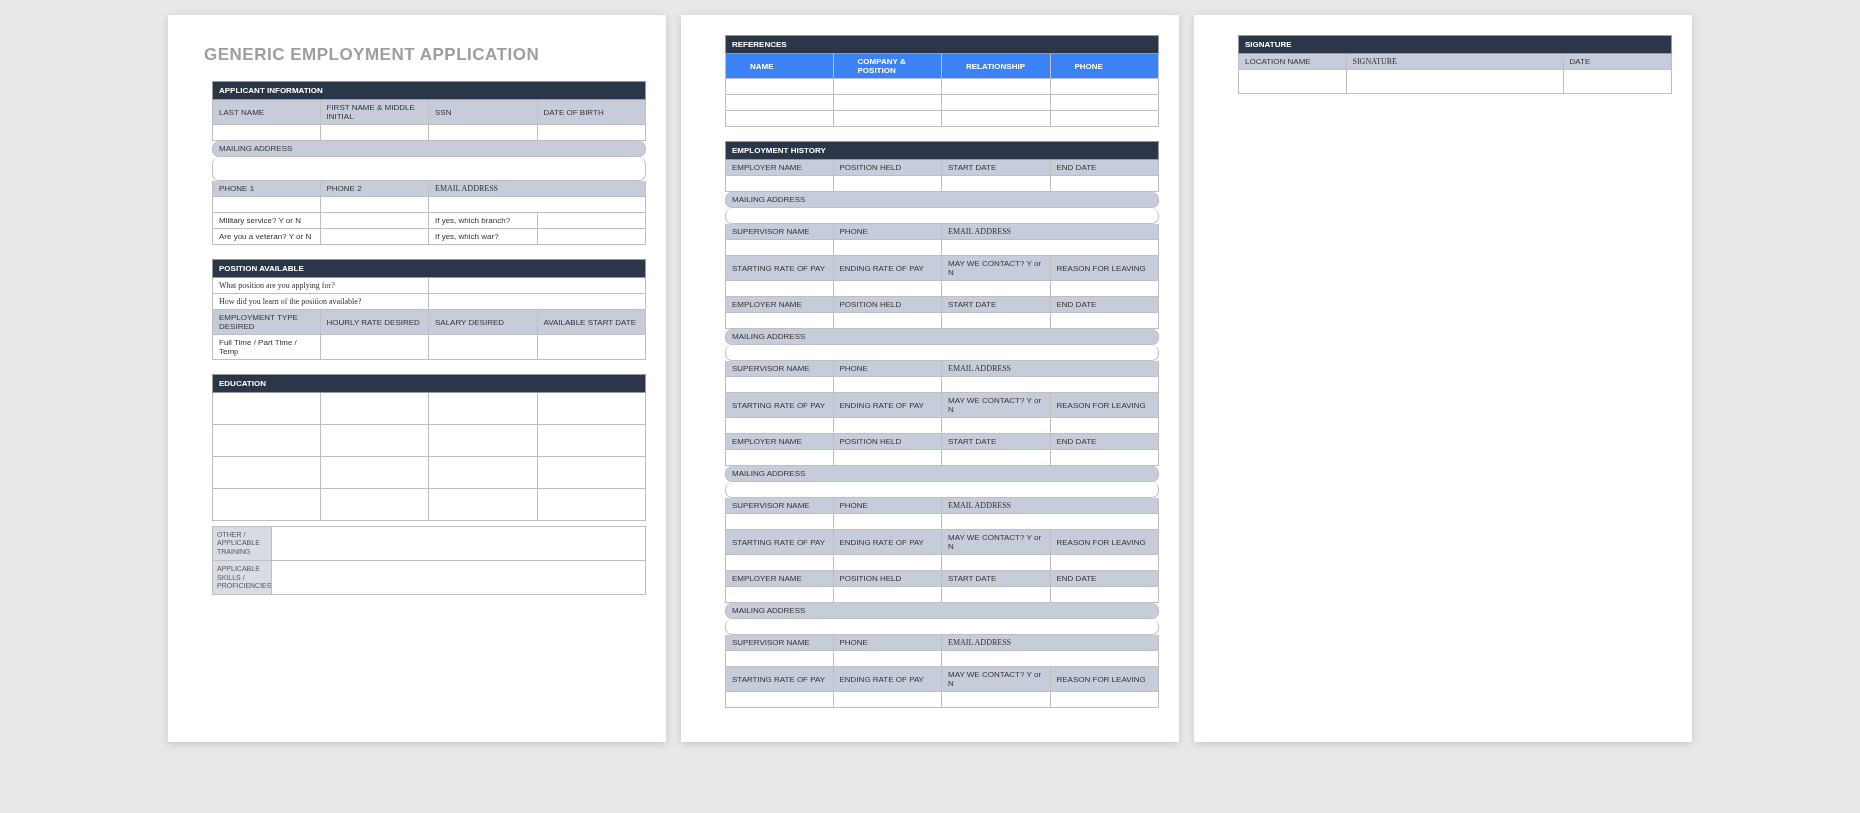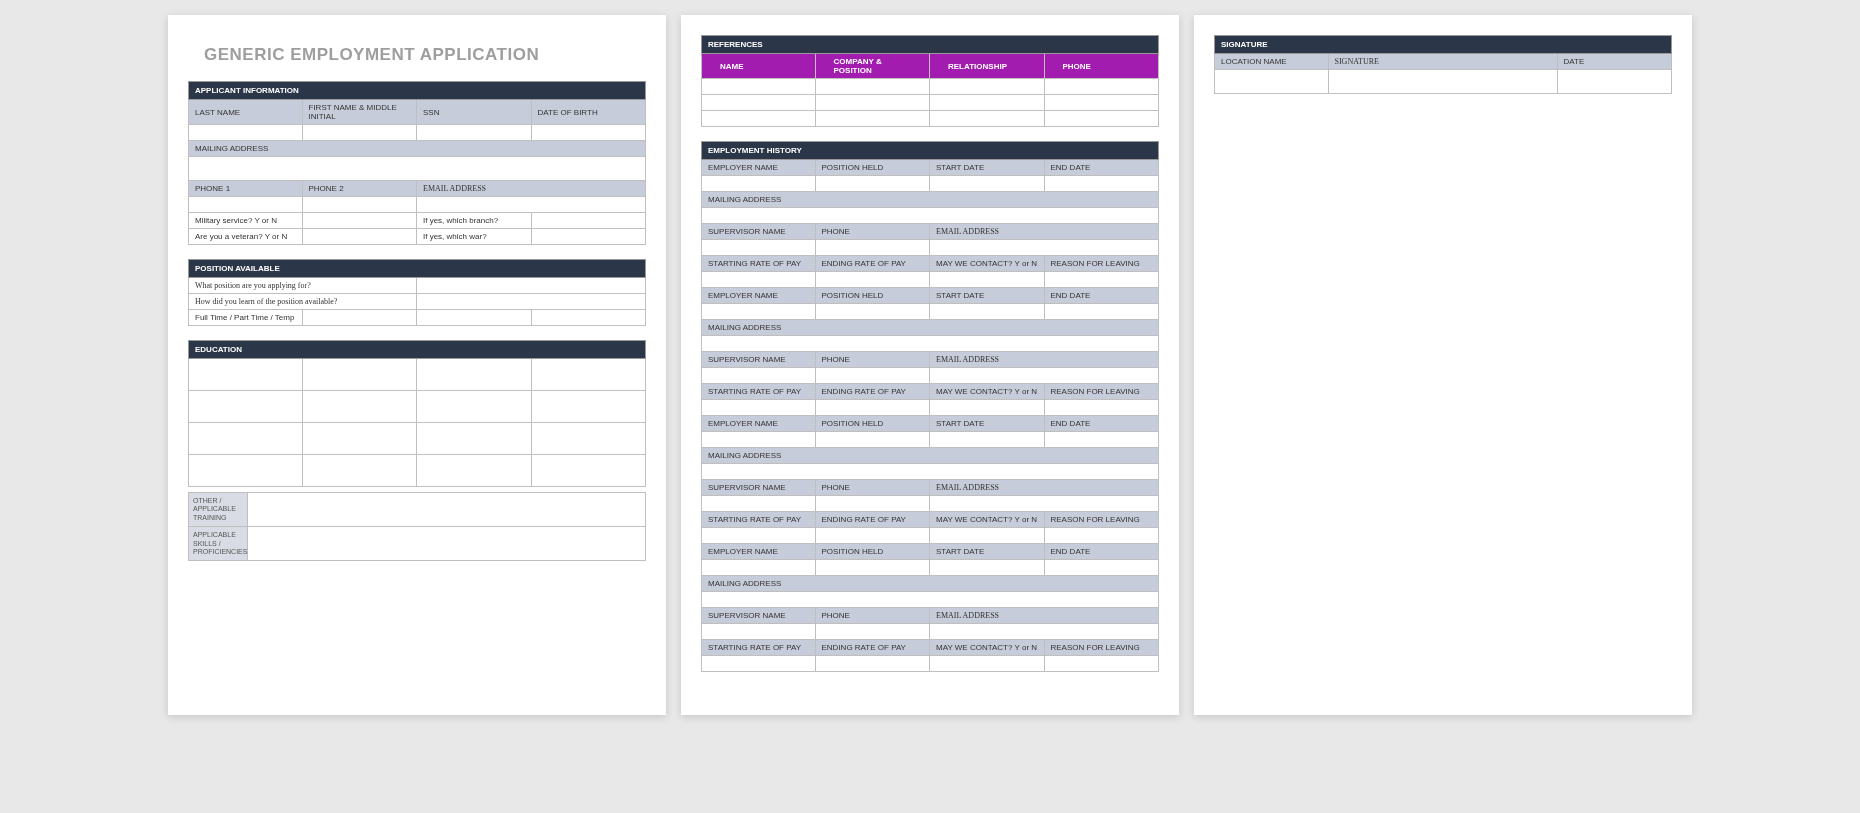--- a/index.html
+++ b/index.html
@@ -23,21 +23,21 @@
     padding: 20px;
     box-shadow: 0 2px 8px rgba(0,0,0,0.15);
   }
   .title {
     font-size: 17px;
     font-weight: bold;
     color: #9e9e9e;
     margin: 10px 0 16px 16px;
     letter-spacing: 0.5px;
   }
-  .section { margin-bottom: 14px; }
+  .section { margin-bottom: 14px; margin-left: 24px; }
   .section-header {
     background: #2b3648;
     color: #fff;
     font-size: 8px;
     font-weight: bold;
     padding: 4px 6px;
     border: 1px solid #999;
   }
   .row { display: flex; }
   .cell {
@@ -58,34 +58,34 @@
     font-size: 8px;
     padding: 3px 6px;
     min-height: 16px;
     display: flex;
     align-items: center;
   }
   .row .sub-header + .sub-header,
   .row .sub-header + .cell,
   .row .cell + .sub-header { border-left: none; }
   .dark-sub {
-    background: #a21caf;
+    background: #3b82f6;
     color: #fff;
     font-weight: bold;
     font-size: 8px;
-    padding: 3px 18px;
+    padding: 3px 24px;
     border: 1px solid #bfbfbf;
     border-top: none;
     display: flex;
     align-items: center;
   }
   .row .dark-sub + .dark-sub { border-left: none; }
   .col-25 { width: 25%; }
   .col-50 { width: 50%; font-family: Liberation Serif, serif; }
-  .col-100 { width: 100%; }
+  .col-100 { width: 100%; border-radius: 7px; }
   .other-row { display: flex; margin-top: 5px; }
   .other-label {
     width: 60px;
     background: #d9dce4;
     border: 1px solid #bfbfbf;
     font-size: 7px;
     padding: 4px 4px;
     color: #555;
     line-height: 1.2;
   }
@@ -165,20 +165,26 @@
       <div class="section-header">POSITION AVAILABLE</div>
       <div class="row">
         <div class="cell col-50">What position are you applying for?</div>
         <div class="cell col-50"></div>
       </div>
       <div class="row">
         <div class="cell col-50">How did you learn of the position available?</div>
         <div class="cell col-50"></div>
       </div>
       <div class="row">
+        <div class="sub-header col-25">EMPLOYMENT TYPE DESIRED</div>
+        <div class="sub-header col-25">HOURLY RATE DESIRED</div>
+        <div class="sub-header col-25">SALARY DESIRED</div>
+        <div class="sub-header col-25">AVAILABLE START DATE</div>
+      </div>
+      <div class="row">
         <div class="cell col-25">Full Time / Part Time / Temp</div>
         <div class="cell col-25"></div>
         <div class="cell col-25"></div>
         <div class="cell col-25"></div>
       </div>
     </div>
 
     <div class="section">
       <div class="section-header">EDUCATION</div>
       <div class="row">

